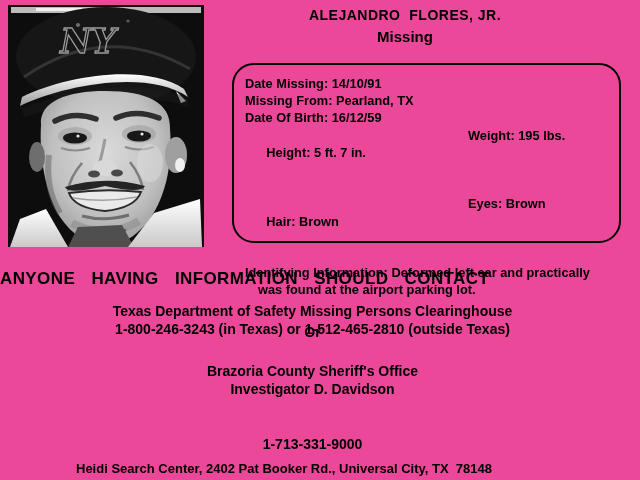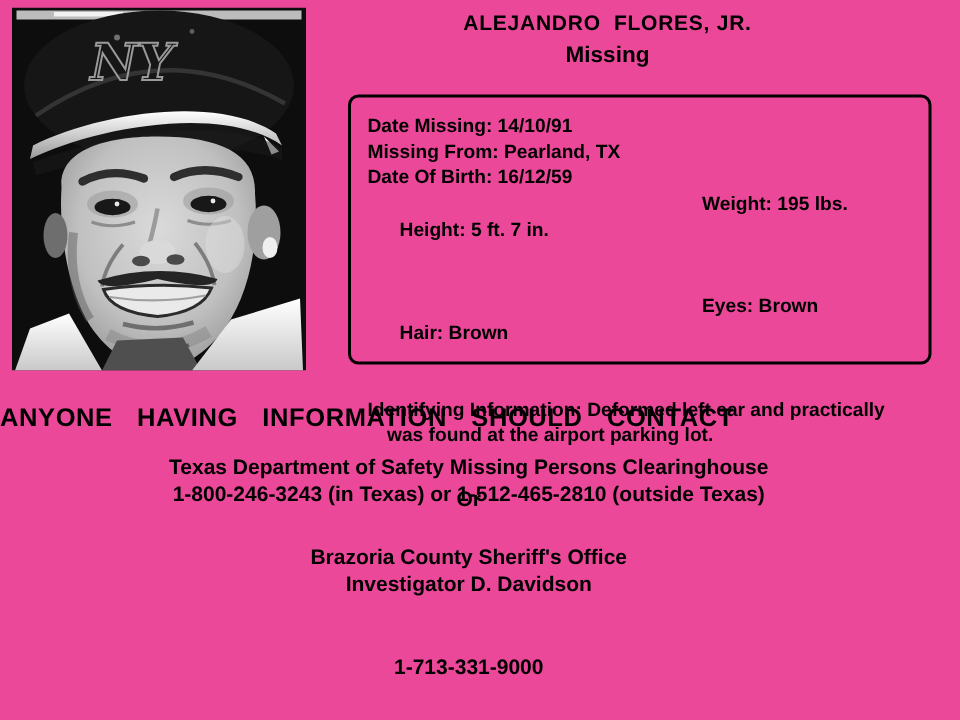--- a/index.html
+++ b/index.html
@@ -10,21 +10,21 @@
   }
   
   .photo { position:absolute; left:8px; top:5px; width:196px; height:242px; display:block; }
   
   .header { position:absolute; left:195px; top:2px; width:420px; text-align:center; }
   .title  { font-size:14px; line-height:26px; letter-spacing:0.5px; white-space:pre; }
   .subtitle { font-size:15px; line-height:17px; white-space:pre; }
   
   .details-box {
     position:absolute; left:232px; top:63px; width:389px; height:180px;
-    box-sizing:border-box; border:2px solid #000; border-radius:7px;
+    box-sizing:border-box; border:2px solid #000; border-radius:22px;
     padding:10px 0 0 11px; font-size:12.8px; line-height:17.2px;
   }
   .details-box .line { position:relative; white-space:pre; }
   .details-box .col2 { position:absolute; left:223px; top:0; white-space:pre; }
   .details-box .indent { padding-left:13px; }
   
   .c-heading {
     position:absolute; top:269px; left:0; width:625px; text-align:left;
     font-size:17px; letter-spacing:0.4px; word-spacing:3px; white-space:pre;
   }
@@ -141,14 +141,15 @@
   </div>
 
   <div class="c-heading">ANYONE  HAVING  INFORMATION  SHOULD  CONTACT</div>
   <div class="c-line c1">Texas Department of Safety Missing Persons Clearinghouse</div>
   <div class="c-line c2">1-800-246-3243 (in Texas) or 1-512-465-2810 (outside Texas)</div>
   <div class="c-line c3">Or</div>
   <div class="c-line c4">Brazoria County Sheriff's Office</div>
   <div class="c-line c5">Investigator D. Davidson</div>
   <div class="c-line c6">1-713-331-9000</div>
 
+  <div class="footer">Heidi Search Center, 2402 Pat Booker Rd., Universal City, TX  78148</div>
 
 </div>
 
 </body></html>

